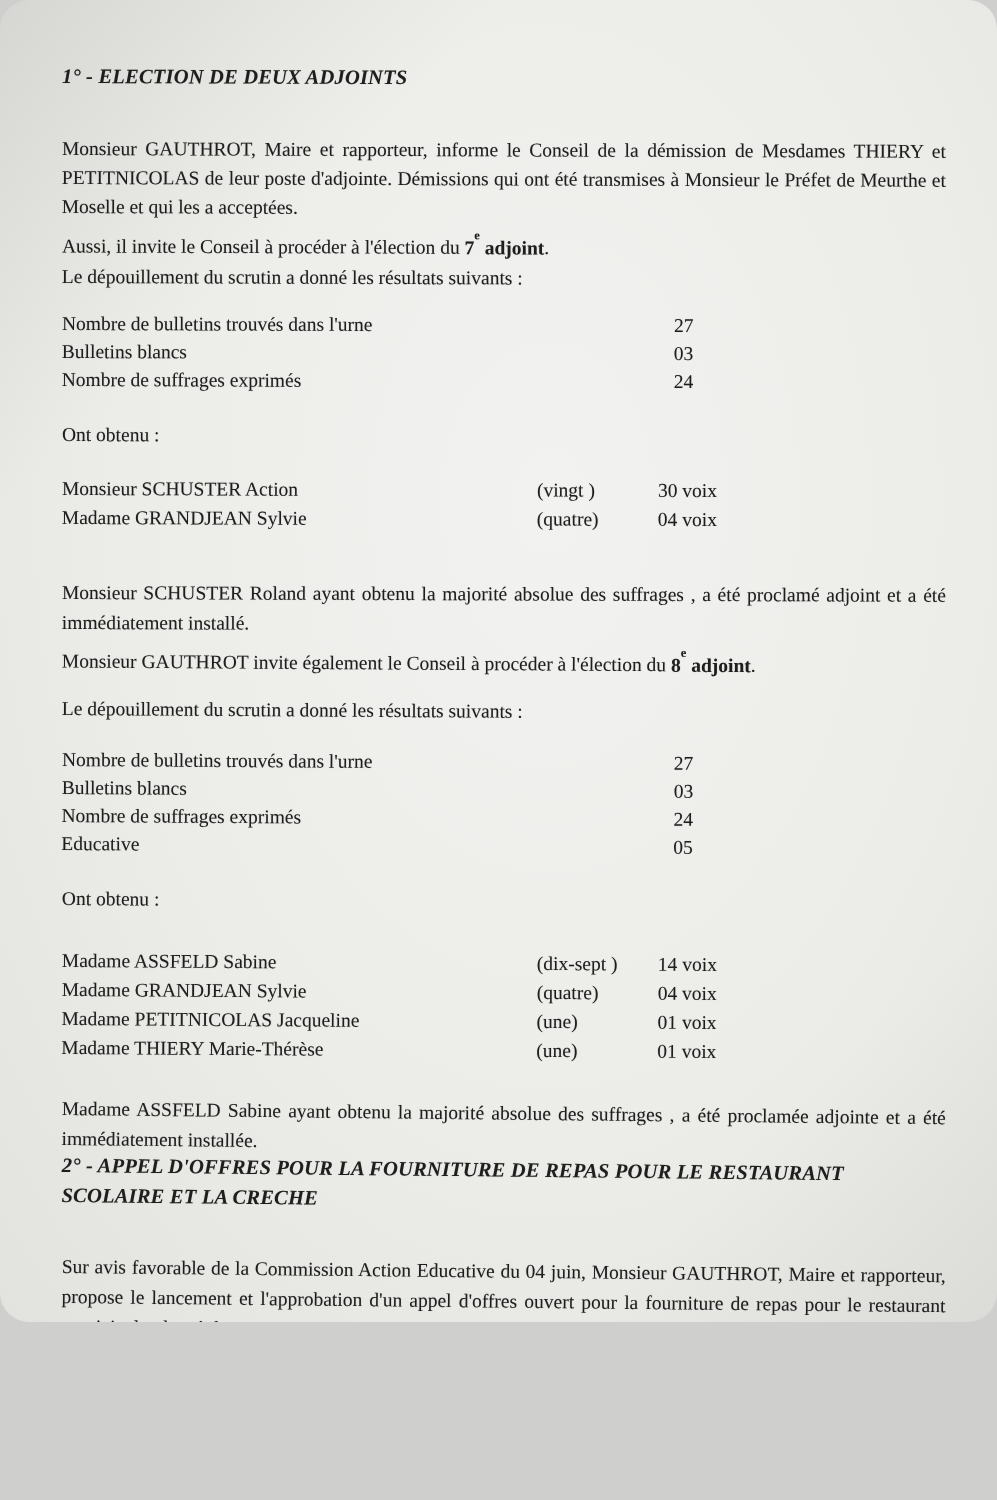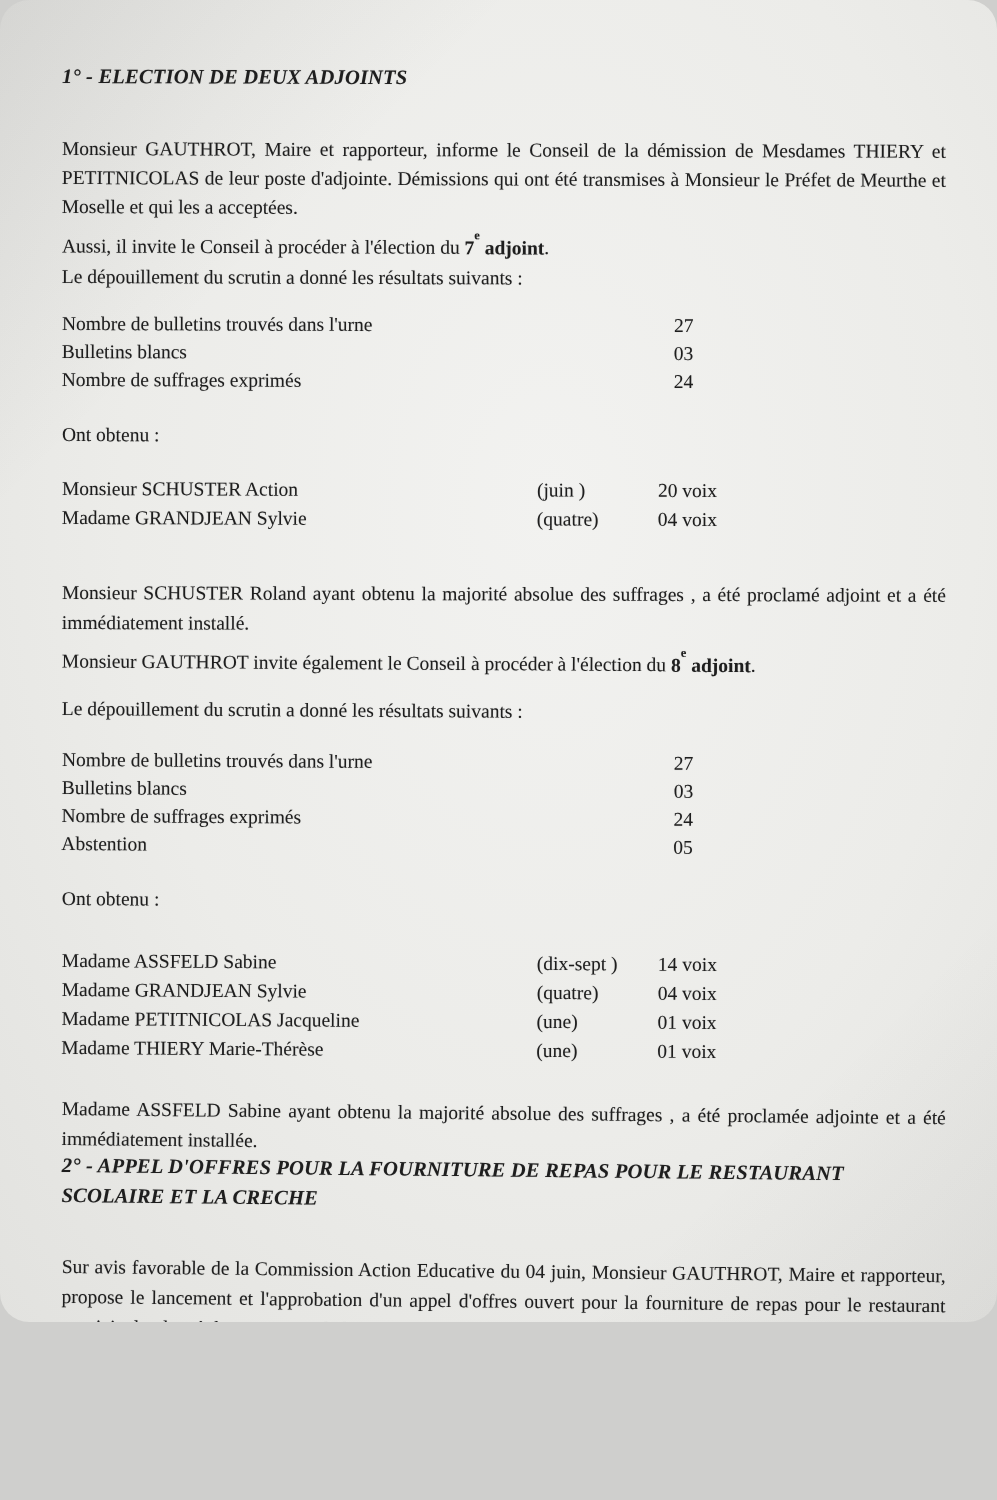--- a/index.html
+++ b/index.html
@@ -110,22 +110,22 @@
       <span class="tlabel">Nombre de suffrages exprimés</span>
       <span class="tval">24</span>
     </div>
   </div>
 
   <div class="blk pos-oo1 r-top">Ont obtenu :</div>
 
   <div class="blk tbl c-rows pos-c1 r-top">
     <div class="trow">
       <span class="cname">Monsieur SCHUSTER Action</span>
-      <span class="cwords">(juin )</span>
-      <span class="cvotes">20 voix</span>
+      <span class="cwords">(vingt )</span>
+      <span class="cvotes">30 voix</span>
     </div>
     <div class="trow">
       <span class="cname">Madame GRANDJEAN Sylvie</span>
       <span class="cwords">(quatre)</span>
       <span class="cvotes">04 voix</span>
     </div>
   </div>
 
   <p class="blk just pos-p3 r-top line2">Monsieur SCHUSTER Roland ayant obtenu la majorité absolue des suffrages , a été proclamé adjoint et a été immédiatement installé.</p>
 
@@ -140,21 +140,21 @@
     </div>
     <div class="trow">
       <span class="tlabel">Bulletins blancs</span>
       <span class="tval">03</span>
     </div>
     <div class="trow">
       <span class="tlabel">Nombre de suffrages exprimés</span>
       <span class="tval">24</span>
     </div>
     <div class="trow">
-      <span class="tlabel">Abstention</span>
+      <span class="tlabel">Educative</span>
       <span class="tval">05</span>
     </div>
   </div>
 
   <div class="blk pos-oo2 r-mid">Ont obtenu :</div>
 
   <div class="blk tbl c-rows pos-c2 r-mid">
     <div class="trow">
       <span class="cname">Madame ASSFELD Sabine</span>
       <span class="cwords">(dix-sept )</span>

